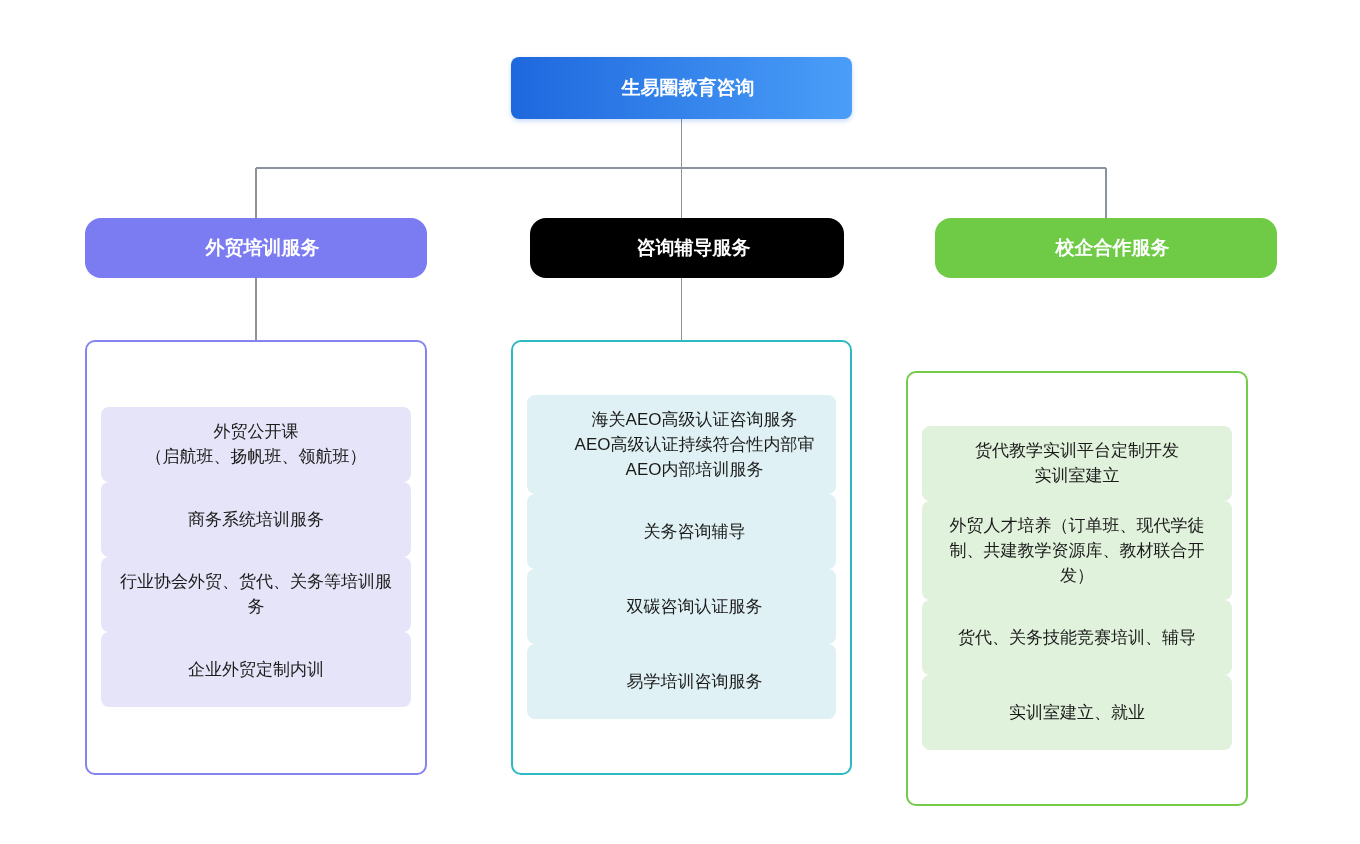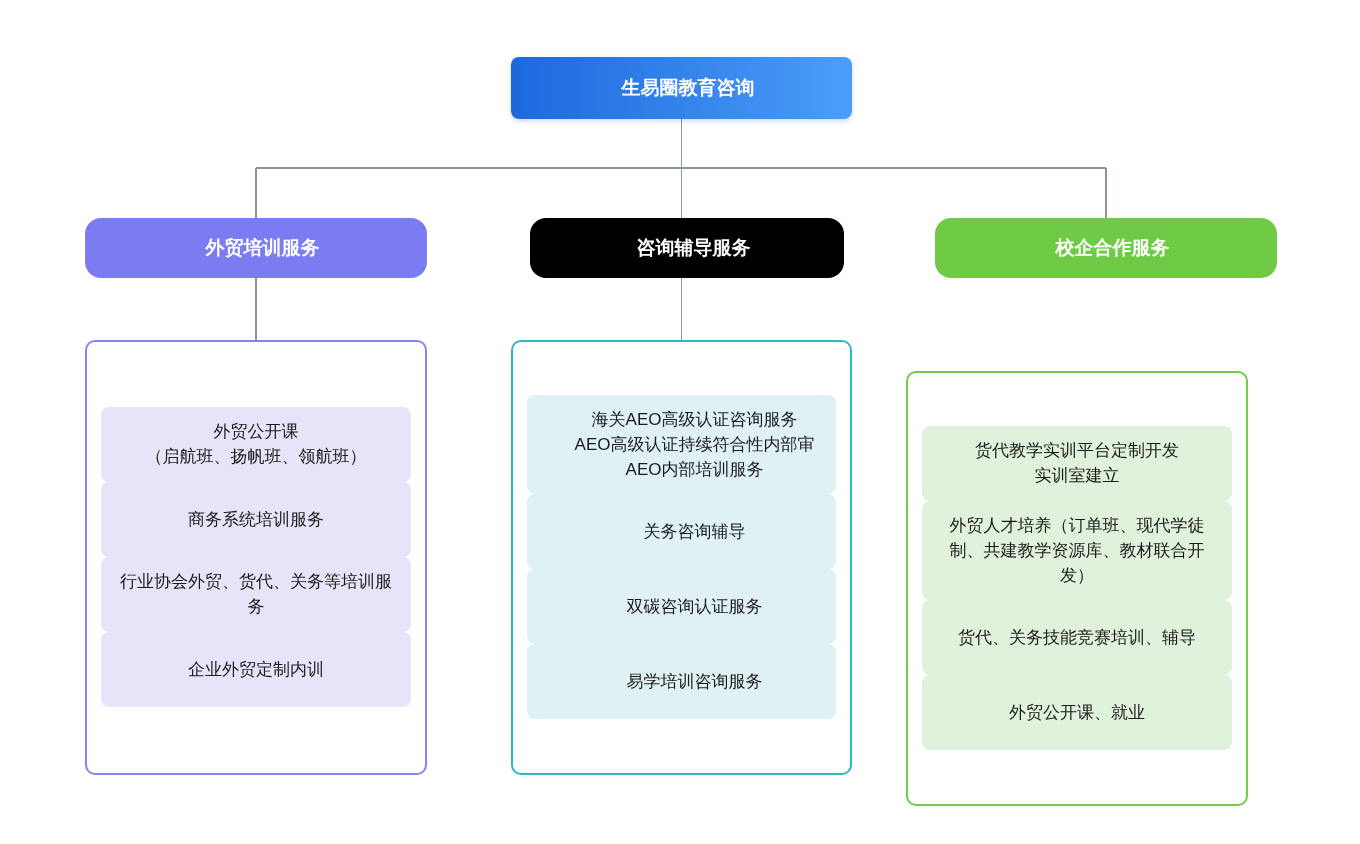--- a/index.html
+++ b/index.html
@@ -126,16 +126,16 @@
     <div class="item">关务咨询辅导</div>
     <div class="item">双碳咨询认证服务</div>
     <div class="item">易学培训咨询服务</div>
   </div>
 
   <div class="group group-3">
     <div class="item">货代教学实训平台定制开发
 实训室建立</div>
     <div class="item">外贸人才培养（订单班、现代学徒制、共建教学资源库、教材联合开发）</div>
     <div class="item">货代、关务技能竞赛培训、辅导</div>
-    <div class="item">外贸公开课、就业</div>
+    <div class="item">实训室建立、就业</div>
   </div>
 
 </div>
 
 </body></html>

